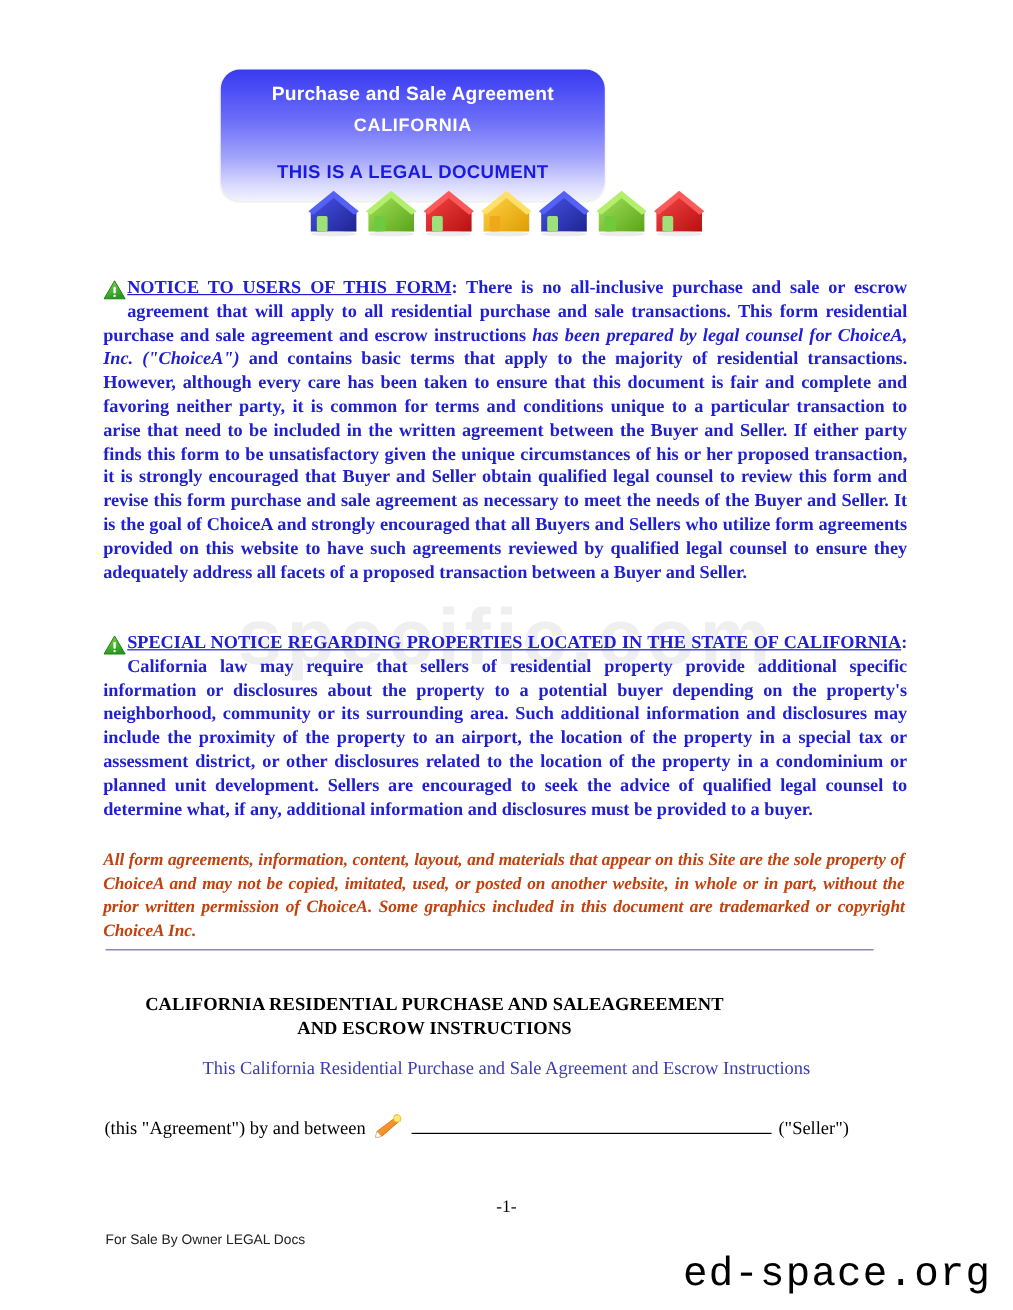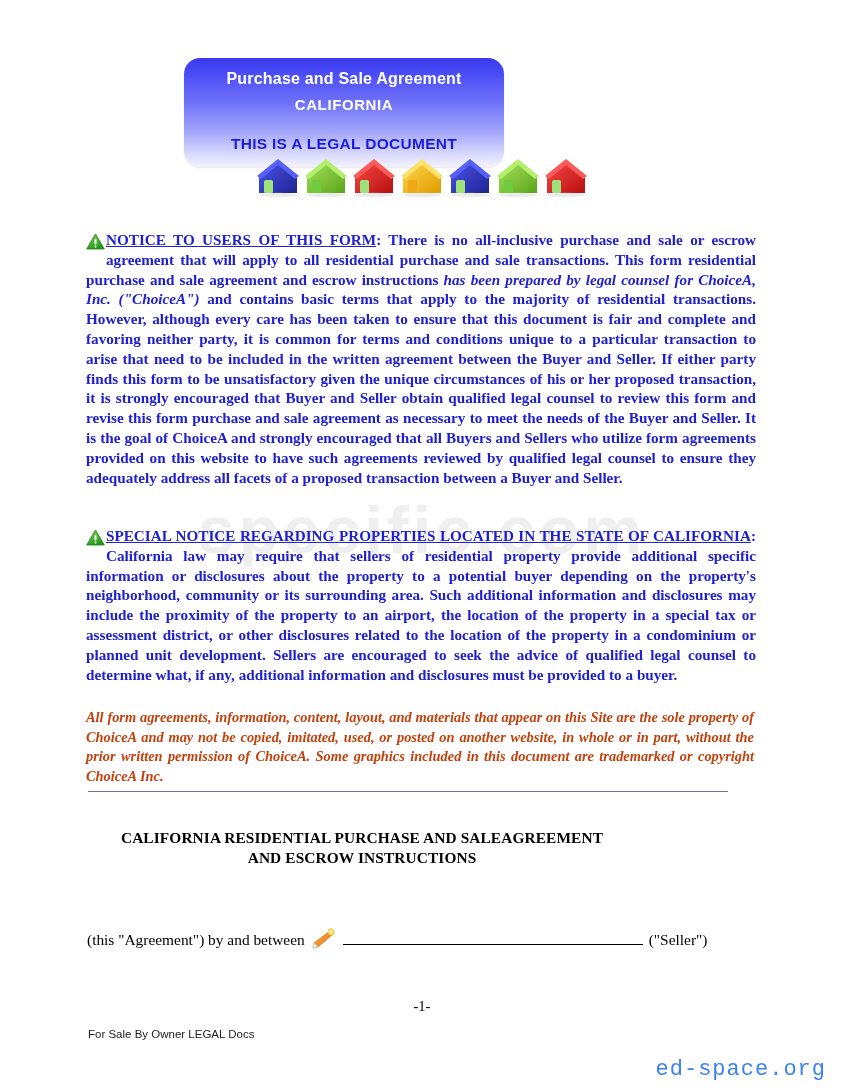--- a/index.html
+++ b/index.html
@@ -32,23 +32,23 @@
     color: #efefef;
     white-space: nowrap;
     pointer-events: none;
     z-index: 0;
   }
   .watermark-edspace {
     position: absolute;
     right: 18px;
     bottom: 10px;
     font-family: "Liberation Mono", monospace;
-    font-size: 22px;
+    font-size: 34px;
     letter-spacing: 1px;
-    color: #3b82f6;
+    color: #000000;
     z-index: 4;
   }
 
   
   .banner-wrap {
     position: absolute;
     left: 0;
     top: 58px;
     width: 688px;
     text-align: center;
@@ -402,20 +402,21 @@
   </div>
 
   <div class="copyright">All form agreements, information, content, layout, and materials that appear on this Site are the sole property of ChoiceA and may not be copied, imitated, used, or posted on another website, in whole or in part, without the prior written permission of ChoiceA. Some graphics included in this document are trademarked or copyright ChoiceA Inc.</div>
 
   <div class="divider"></div>
 
   <div class="doc-title">
     <div>CALIFORNIA RESIDENTIAL PURCHASE AND SALEAGREEMENT</div>
     <div>AND ESCROW INSTRUCTIONS</div>
   </div>
+  <div class="doc-subtitle">This California Residential Purchase and Sale Agreement and Escrow Instructions</div>
 
   <div class="sig-row">
     <span class="sig-text">(this "Agreement") by and between</span><span class="pen-icon">
       <svg viewBox="0 0 26 22" width="26" height="22">
         <defs>
           <linearGradient id="peng" x1="0" y1="0" x2="1" y2="1">
             <stop offset="0" stop-color="#ffb54a"></stop>
               <stop offset="1" stop-color="#e8700a"></stop>
           </linearGradient>
         </defs>

